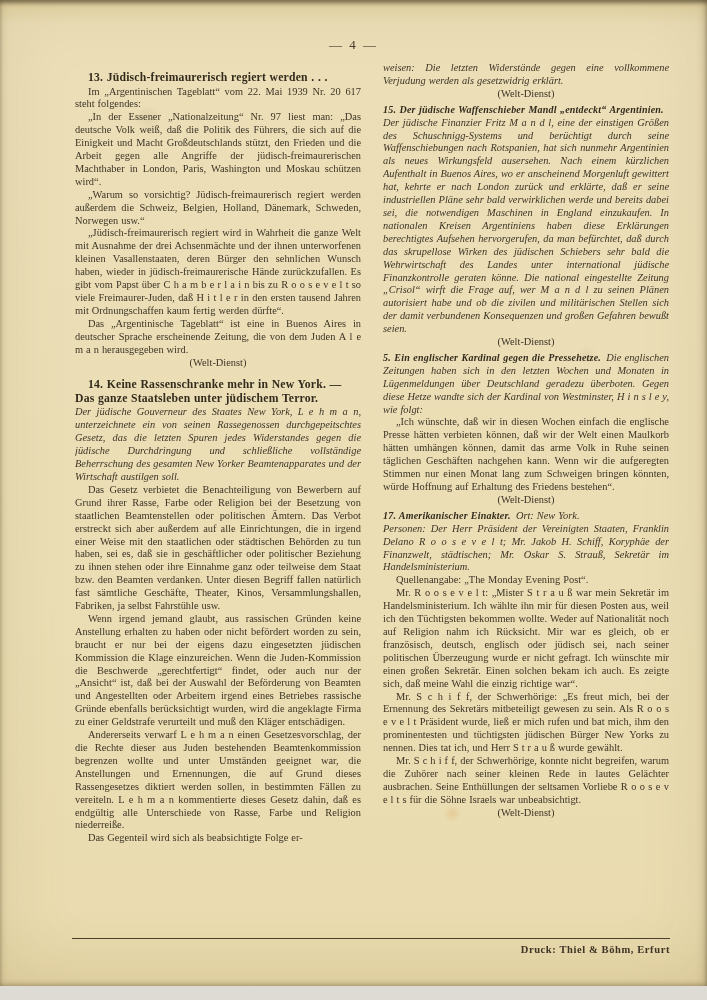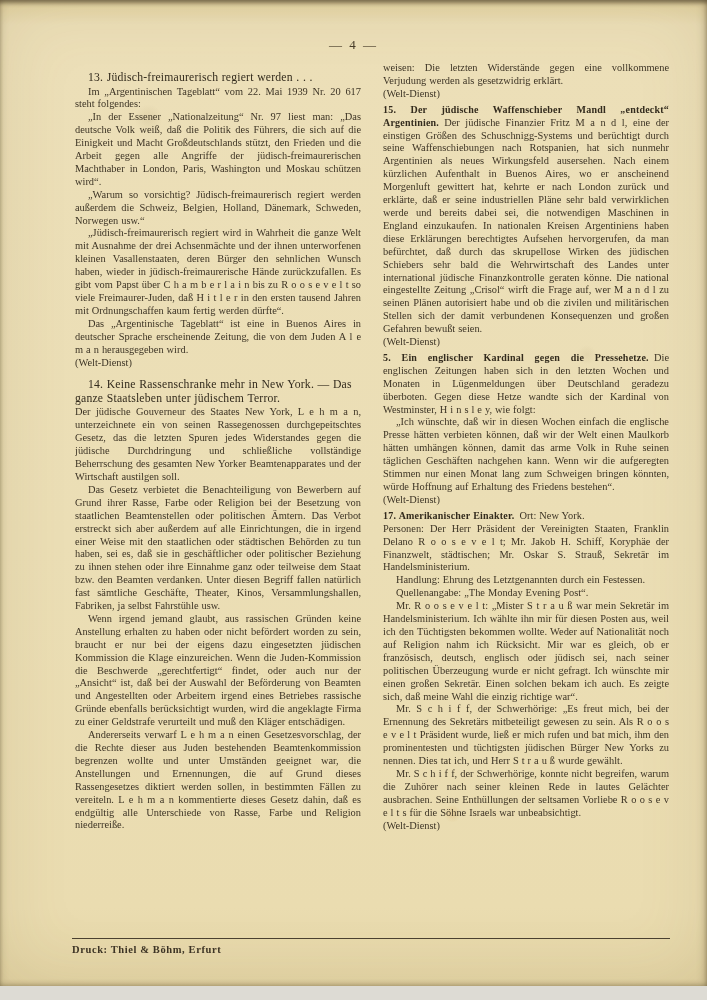--- a/index.html
+++ b/index.html
@@ -45,54 +45,54 @@
   .col {
     width: 286px;
     height: 100%;
     overflow: hidden;
     font-size: 10.4px;
     line-height: 12.9px;
     text-align: justify;
     word-spacing: .4px;
   }
   .blk { margin: 0; text-indent: 13px; }
-  .blk.noindent { text-indent: 0; }
+  .blk.noindent { text-indent: 0; font-style: italic; }
   .blk.heading {
-    font-weight: normal;
+    font-weight: bold;
     font-size: 11.7px;
     line-height: 13.5px;
     color: #332b1d;
     text-align: left;
     margin-top: 9px;
     margin-bottom: 1px;
     letter-spacing: .2px;
   }
   .blk .rh {
     font-weight: bold;
     font-size: 10px;
     color: #332b1d;
     letter-spacing: .2px;
   }
   .blk.attribution {
-    text-align: left;
+    text-align: center;
     text-indent: 0;
     margin-bottom: 3px;
   }
   .footer {
     position: absolute;
     left: 72px; right: 37px;
     top: 938px;
   }
   .footer-rule {
     border: 0;
     border-top: 1.6px solid #4a4030;
     margin: 0 0 5px 0;
   }
   .footer-imprint {
-    text-align: left;
+    text-align: right;
     font-size: 10.5px;
     letter-spacing: .6px;
     color: #3d3425;
     font-weight: bold;
   }
 </style>
 </head>
 <body>
 
 <div class="page">
@@ -105,32 +105,32 @@
         <p class="blk para">„In der Essener „Nationalzeitung“ Nr. 97 liest man: „Das deutsche Volk weiß, daß die Politik des Führers, die sich auf die Einigkeit und Macht Großdeutschlands stützt, den Frieden und die Arbeit gegen alle Angriffe der jüdisch-freimaurerischen Machthaber in London, Paris, Washington und Moskau schützen wird“.</p>
         <p class="blk para">„Warum so vorsichtig? Jüdisch-freimaurerisch regiert werden außerdem die Schweiz, Belgien, Holland, Dänemark, Schweden, Norwegen usw.“</p>
         <p class="blk para">„Jüdisch-freimaurerisch regiert wird in Wahrheit die ganze Welt mit Ausnahme der drei Achsenmächte und der ihnen unterworfenen kleinen Vasallenstaaten, deren Bürger den sehnlichen Wunsch haben, wieder in jüdisch-freimaurerische Hände zurückzufallen. Es gibt vom Papst über C h a m b e r l a i n bis zu R o o s e v e l t so viele Freimaurer-Juden, daß H i t l e r in den ersten tausend Jahren mit Ordnungschaffen kaum fertig werden dürfte“.</p>
         <p class="blk para">Das „Argentinische Tageblatt“ ist eine in Buenos Aires in deutscher Sprache erscheinende Zeitung, die von dem Juden A l e m a n herausgegeben wird.</p>
         <p class="blk attribution">(Welt-Dienst)</p>
         <p class="blk heading">14. Keine Rassenschranke mehr in New York. — Das ganze Staatsleben unter jüdischem Terror.</p>
         <p class="blk para noindent">Der jüdische Gouverneur des Staates New York, L e h m a n, unterzeichnete ein von seinen Rassegenossen durchgepeitschtes Gesetz, das die letzten Spuren jedes Widerstandes gegen die jüdische Durchdringung und schließliche vollständige Beherrschung des gesamten New Yorker Beamtenapparates und der Wirtschaft austilgen soll.</p>
         <p class="blk para">Das Gesetz verbietet die Benachteiligung von Bewerbern auf Grund ihrer Rasse, Farbe oder Religion bei der Besetzung von staatlichen Beamtenstellen oder politischen Ämtern. Das Verbot erstreckt sich aber außerdem auf alle Einrichtungen, die in irgend einer Weise mit den staatlichen oder städtischen Behörden zu tun haben, sei es, daß sie in geschäftlicher oder politischer Beziehung zu ihnen stehen oder ihre Einnahme ganz oder teilweise dem Staat bzw. den Beamten verdanken. Unter diesen Begriff fallen natürlich fast sämtliche Geschäfte, Theater, Kinos, Versammlungshallen, Fabriken, ja selbst Fahrstühle usw.</p>
         <p class="blk para">Wenn irgend jemand glaubt, aus rassischen Gründen keine Anstellung erhalten zu haben oder nicht befördert worden zu sein, braucht er nur bei der eigens dazu eingesetzten jüdischen Kommission die Klage einzureichen. Wenn die Juden-Kommission die Beschwerde „gerechtfertigt“ findet, oder auch nur der „Ansicht“ ist, daß bei der Auswahl der Beförderung von Beamten und Angestellten oder Arbeitern irgend eines Betriebes rassische Gründe ebenfalls berücksichtigt wurden, wird die angeklagte Firma zu einer Geldstrafe verurteilt und muß den Kläger entschädigen.</p>
         <p class="blk para">Andererseits verwarf L e h m a n einen Gesetzesvorschlag, der die Rechte dieser aus Juden bestehenden Beamtenkommission begrenzen wollte und unter Umständen geeignet war, die Anstellungen und Ernennungen, die auf Grund dieses Rassengesetzes diktiert werden sollen, in bestimmten Fällen zu vereiteln. L e h m a n kommentierte dieses Gesetz dahin, daß es endgültig alle Unterschiede von Rasse, Farbe und Religion niederreiße.</p>
+        <p class="blk para">Das Gegenteil wird sich als beabsichtigte Folge er-</p>
       </div>
     <div class="col" id="col-right">
         <p class="blk para noindent">weisen: Die letzten Widerstände gegen eine vollkommene Verjudung werden als gesetzwidrig erklärt.</p>
         <p class="blk attribution">(Welt-Dienst)</p>
         <p class="blk para noindent"><span class="rh">15. Der jüdische Waffenschieber Mandl „entdeckt“ Argentinien. </span>Der jüdische Finanzier Fritz M a n d l, eine der einstigen Größen des Schuschnigg-Systems und berüchtigt durch seine Waffenschiebungen nach Rotspanien, hat sich nunmehr Argentinien als neues Wirkungsfeld ausersehen. Nach einem kürzlichen Aufenthalt in Buenos Aires, wo er anscheinend Morgenluft gewittert hat, kehrte er nach London zurück und erklärte, daß er seine industriellen Pläne sehr bald verwirklichen werde und bereits dabei sei, die notwendigen Maschinen in England einzukaufen. In nationalen Kreisen Argentiniens haben diese Erklärungen berechtigtes Aufsehen hervorgerufen, da man befürchtet, daß durch das skrupellose Wirken des jüdischen Schiebers sehr bald die Wehrwirtschaft des Landes unter international jüdische Finanzkontrolle geraten könne. Die national eingestellte Zeitung „Crisol“ wirft die Frage auf, wer M a n d l zu seinen Plänen autorisiert habe und ob die zivilen und militärischen Stellen sich der damit verbundenen Konsequenzen und großen Gefahren bewußt seien.</p>
         <p class="blk attribution">(Welt-Dienst)</p>
         <p class="blk para noindent"><span class="rh">5. Ein englischer Kardinal gegen die Pressehetze. </span>Die englischen Zeitungen haben sich in den letzten Wochen und Monaten in Lügenmeldungen über Deutschland geradezu überboten. Gegen diese Hetze wandte sich der Kardinal von Westminster, H i n s l e y, wie folgt:</p>
         <p class="blk para">„Ich wünschte, daß wir in diesen Wochen einfach die englische Presse hätten verbieten können, daß wir der Welt einen Maulkorb hätten umhängen können, damit das arme Volk in Ruhe seinen täglichen Geschäften nachgehen kann. Wenn wir die aufgeregten Stimmen nur einen Monat lang zum Schweigen bringen könnten, würde Hoffnung auf Erhaltung des Friedens bestehen“.</p>
         <p class="blk attribution">(Welt-Dienst)</p>
         <p class="blk para noindent"><span class="rh">17. Amerikanischer Einakter. </span>Ort: New York.</p>
         <p class="blk para noindent">Personen: Der Herr Präsident der Vereinigten Staaten, Franklin Delano R o o s e v e l t; Mr. Jakob H. Schiff, Koryphäe der Finanzwelt, städtischen; Mr. Oskar S. Strauß, Sekretär im Handelsministerium.</p>
-        <p class="blk para">Handlung: Ehrung des Letztgenannten durch ein Festessen.</p>
         <p class="blk para">Quellenangabe: „The Monday Evening Post“.</p>
         <p class="blk para">Mr. R o o s e v e l t: „Mister S t r a u ß war mein Sekretär im Handelsministerium. Ich wählte ihn mir für diesen Posten aus, weil ich den Tüchtigsten bekommen wollte. Weder auf Nationalität noch auf Religion nahm ich Rücksicht. Mir war es gleich, ob er französisch, deutsch, englisch oder jüdisch sei, nach seiner politischen Überzeugung wurde er nicht gefragt. Ich wünschte mir einen großen Sekretär. Einen solchen bekam ich auch. Es zeigte sich, daß meine Wahl die einzig richtige war“.</p>
         <p class="blk para">Mr. S c h i f f, der Schwerhörige: „Es freut mich, bei der Ernennung des Sekretärs mitbeteiligt gewesen zu sein. Als R o o s e v e l t Präsident wurde, ließ er mich rufen und bat mich, ihm den prominentesten und tüchtigsten jüdischen Bürger New Yorks zu nennen. Dies tat ich, und Herr S t r a u ß wurde gewählt.</p>
         <p class="blk para">Mr. S c h i f f, der Schwerhörige, konnte nicht begreifen, warum die Zuhörer nach seiner kleinen Rede in lautes Gelächter ausbrachen. Seine Enthüllungen der seltsamen Vorliebe R o o s e v e l t s für die Söhne Israels war unbeabsichtigt.</p>
         <p class="blk attribution">(Welt-Dienst)</p>
       </div>
   </div>
 
   <div class="footer">
     <hr class="footer-rule">

